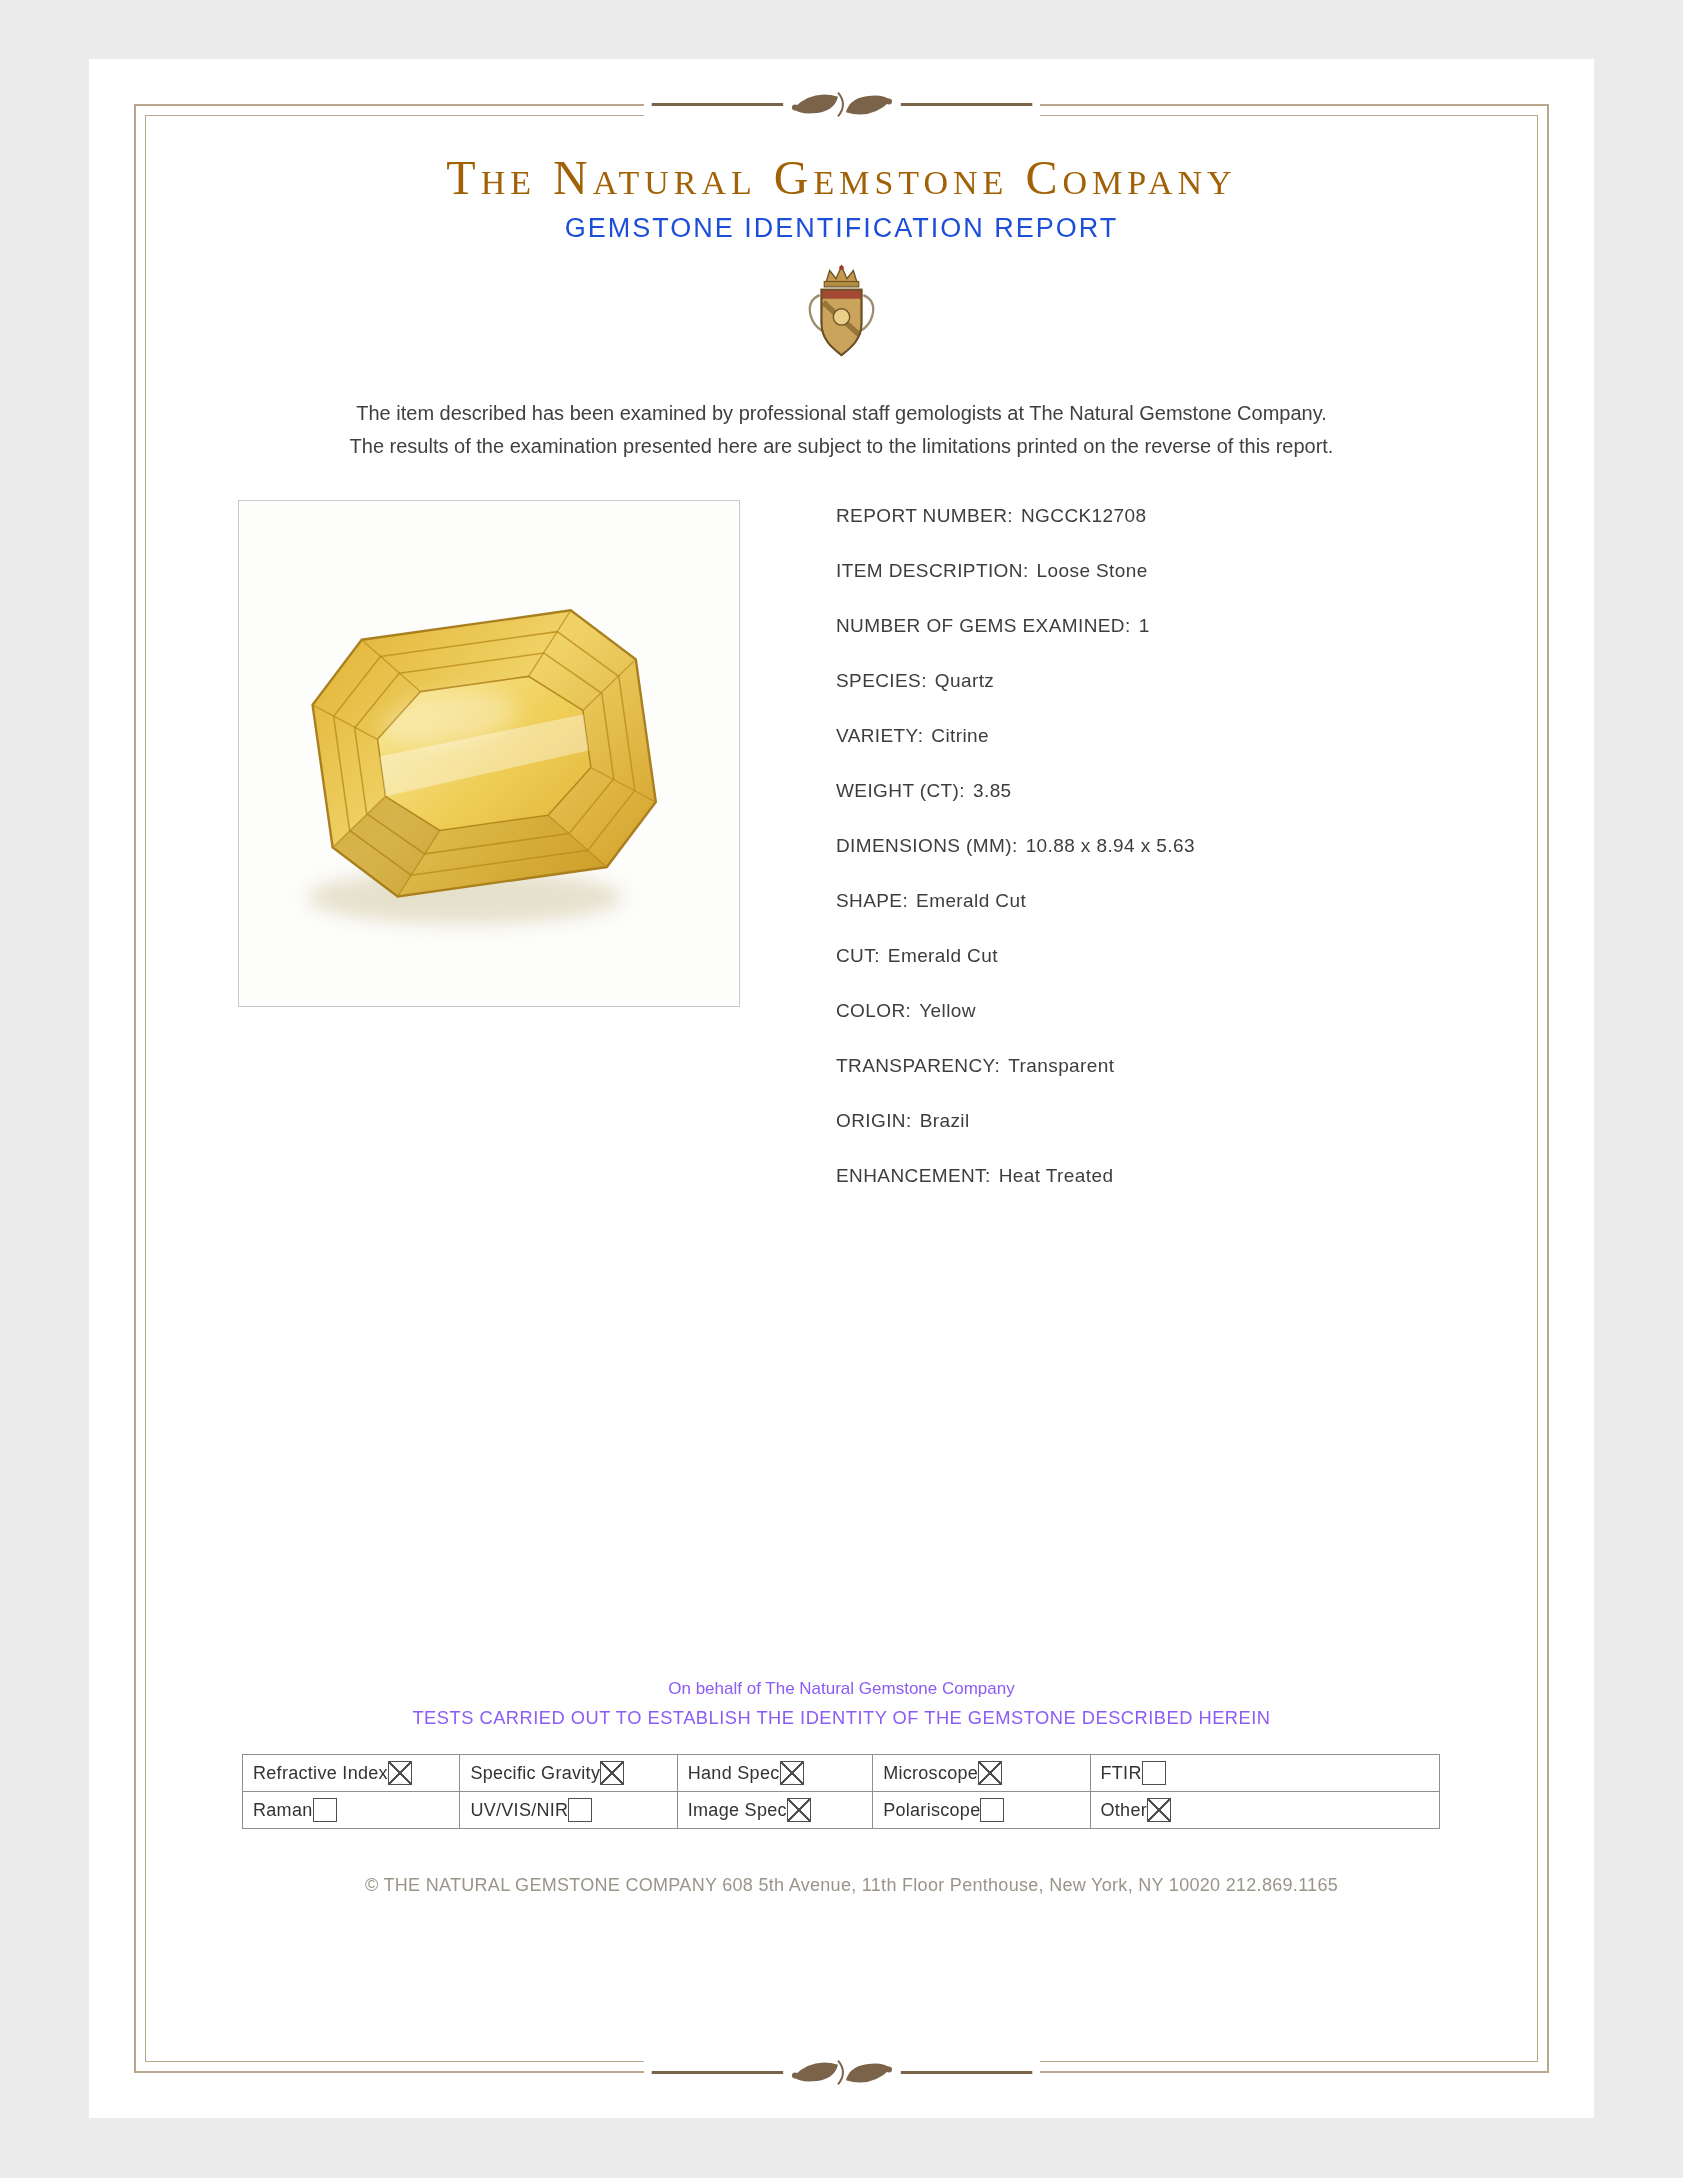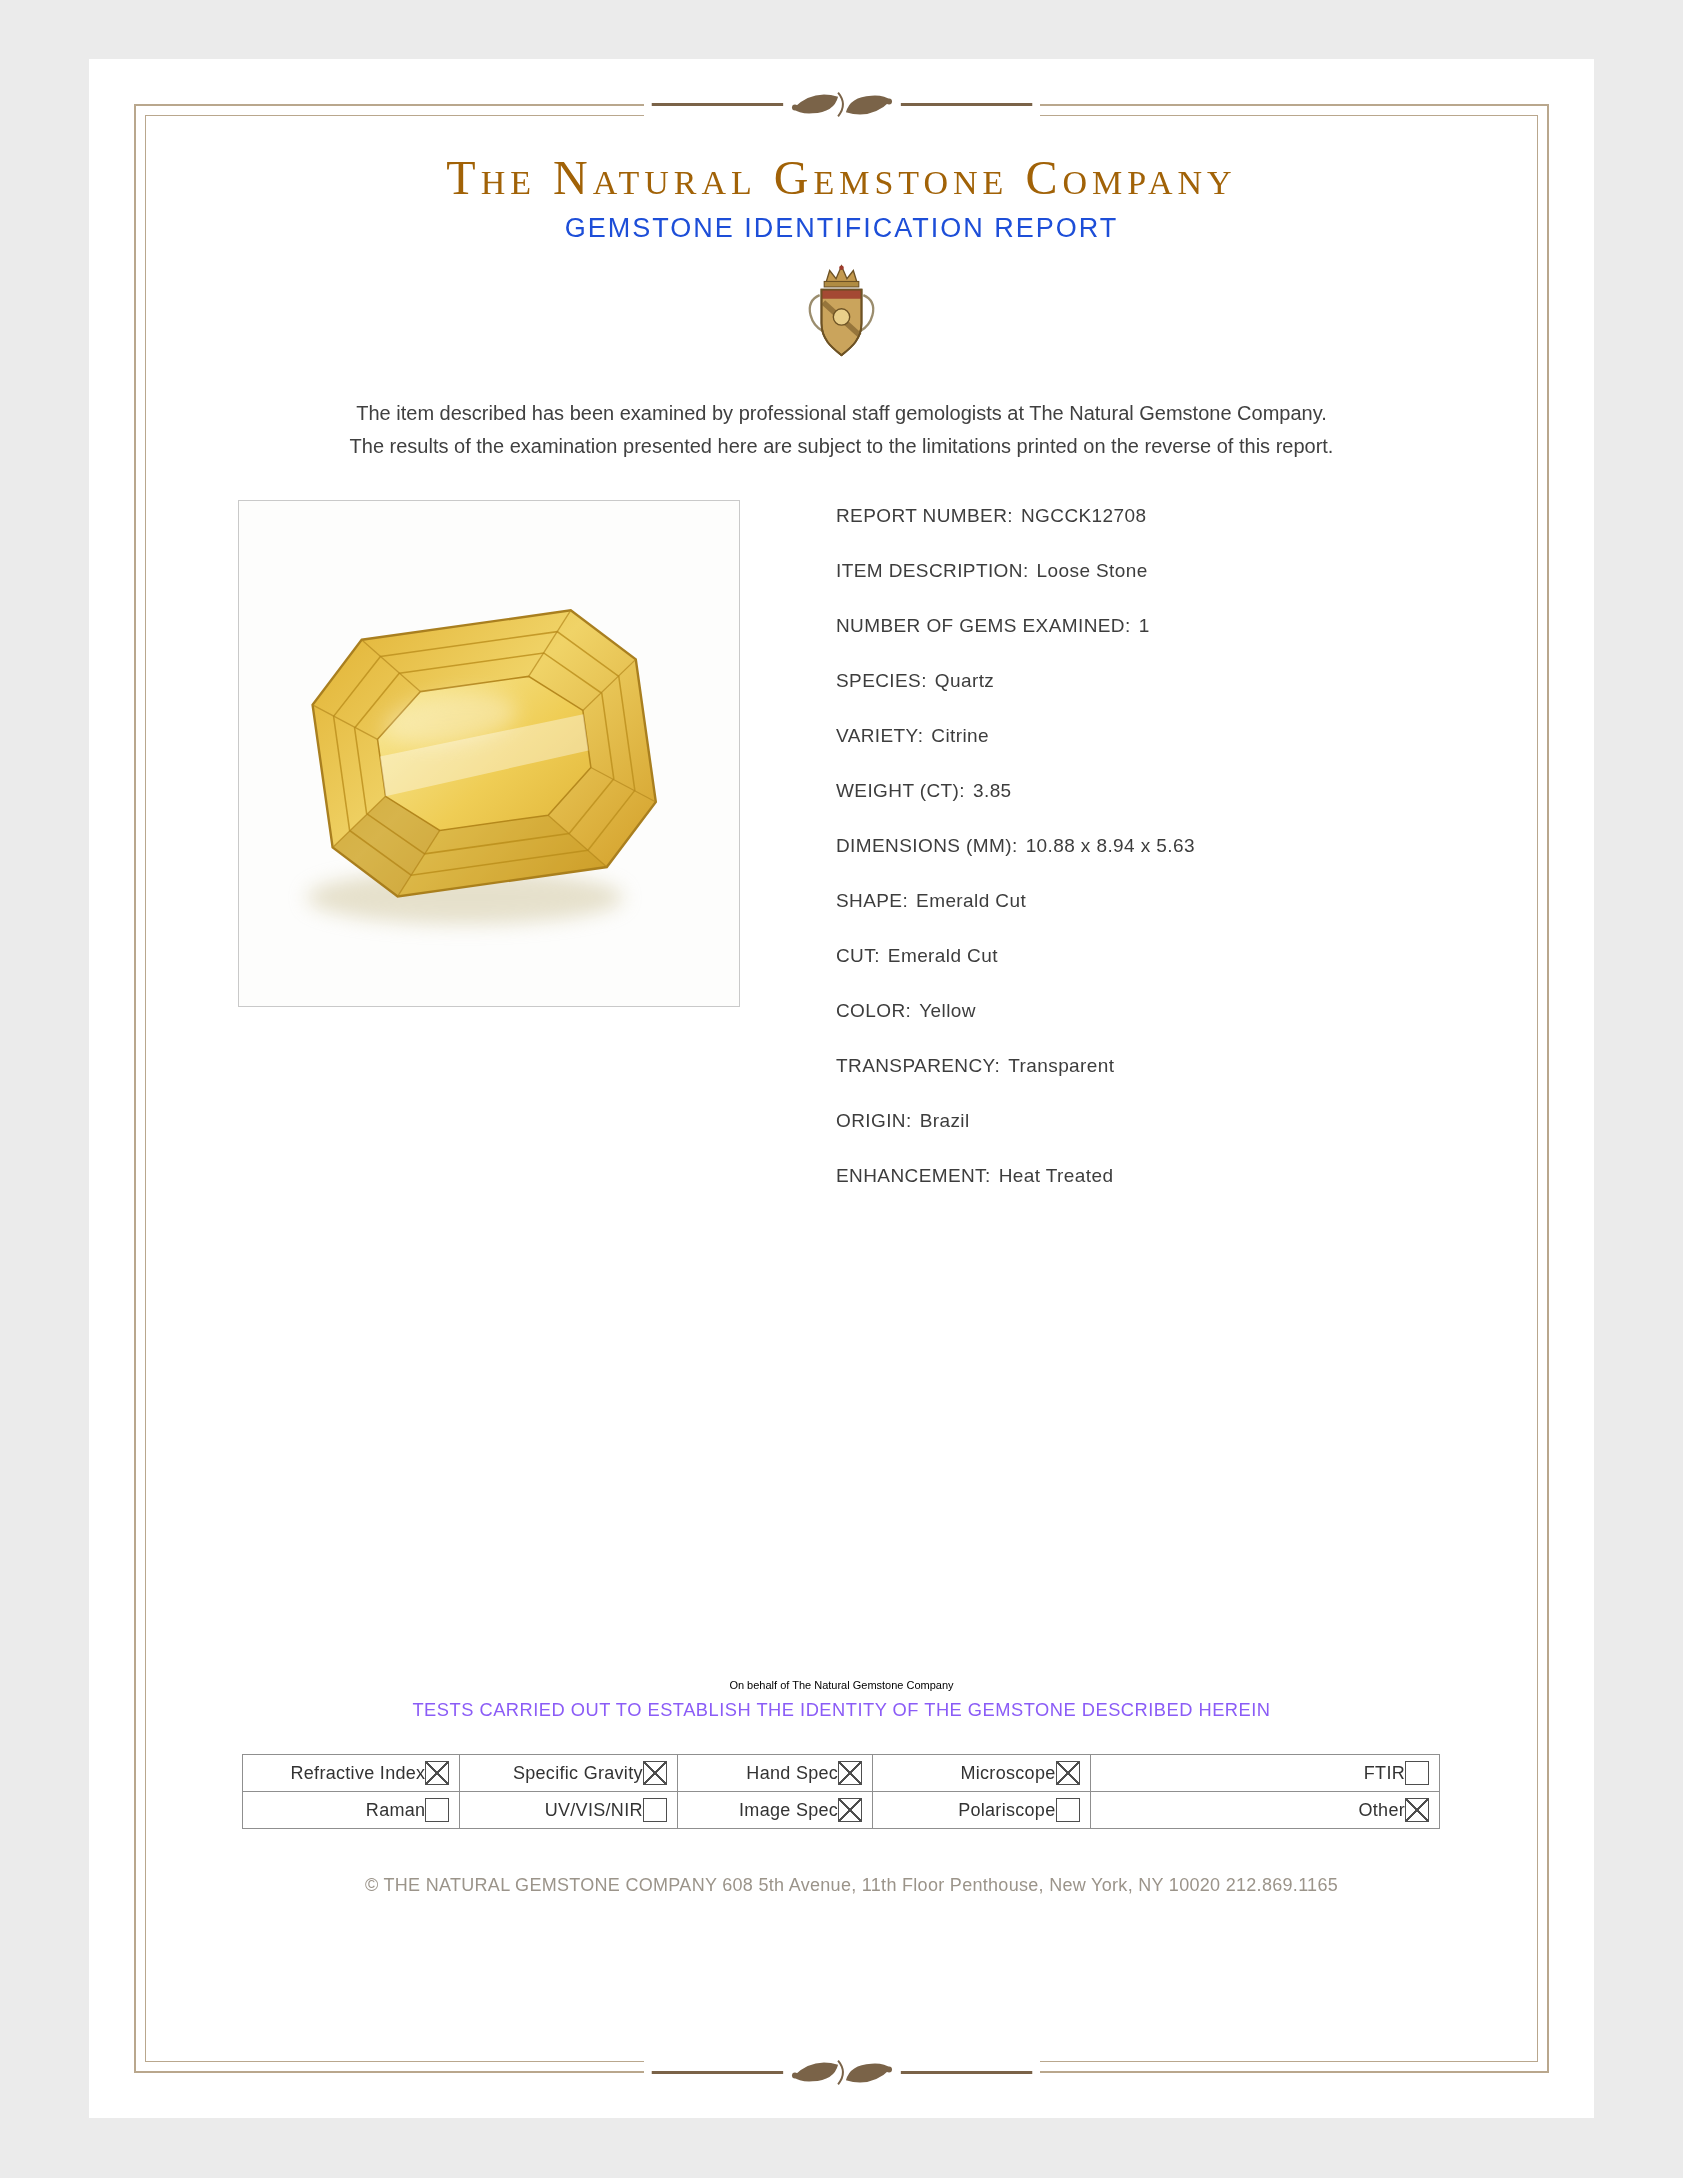--- a/index.html
+++ b/index.html
@@ -48,31 +48,31 @@
     position:absolute;left:747px;top:446px;width:673px;
   }
   .field{
     height:55px;font-size:19px;letter-spacing:0.4px;color:#3d3d3d;
     display:flex;align-items:flex-start;white-space:nowrap;
   }
   .field-label{margin-right:8px;}
   .tests{
     position:absolute;left:0;right:0;top:1620px;text-align:center;
   }
-  .on-behalf{font-size:11px;color:#000000;}
+  .on-behalf{font-size:17px;color:#8b5cf6;}
   .tests-heading{margin-top:8px;font-size:18.3px;letter-spacing:0.5px;color:#8b5cf6;}
   .tests-table{
     position:absolute;left:153px;top:1695px;width:1198px;
     border-collapse:collapse;table-layout:fixed;
   }
   .tests-table td{
     border:1px solid #8f8f8f;height:36px;padding:0 10px;
   }
   .col1,.col2{width:18%;} .col3{width:16%;} .col4{width:18%;} .col5{width:30%;}
-  .cell{display:flex;align-items:center;justify-content:flex-end;margin-left:8px;}
+  .cell{display:flex;align-items:center;justify-content:flex-start;}
   .test-label{font-size:18px;color:#333;letter-spacing:0.3px;}
   .cb{
     width:22px;height:22px;border:1.6px solid #4e4e4e;display:inline-block;
     background:#fff;flex:none;
   }
   .cb[data-checked="true"]{
     background-image:
       linear-gradient(45deg, transparent 47%, #4e4e4e 47%, #4e4e4e 53%, transparent 53%),
       linear-gradient(-45deg, transparent 47%, #4e4e4e 47%, #4e4e4e 53%, transparent 53%);
   }

